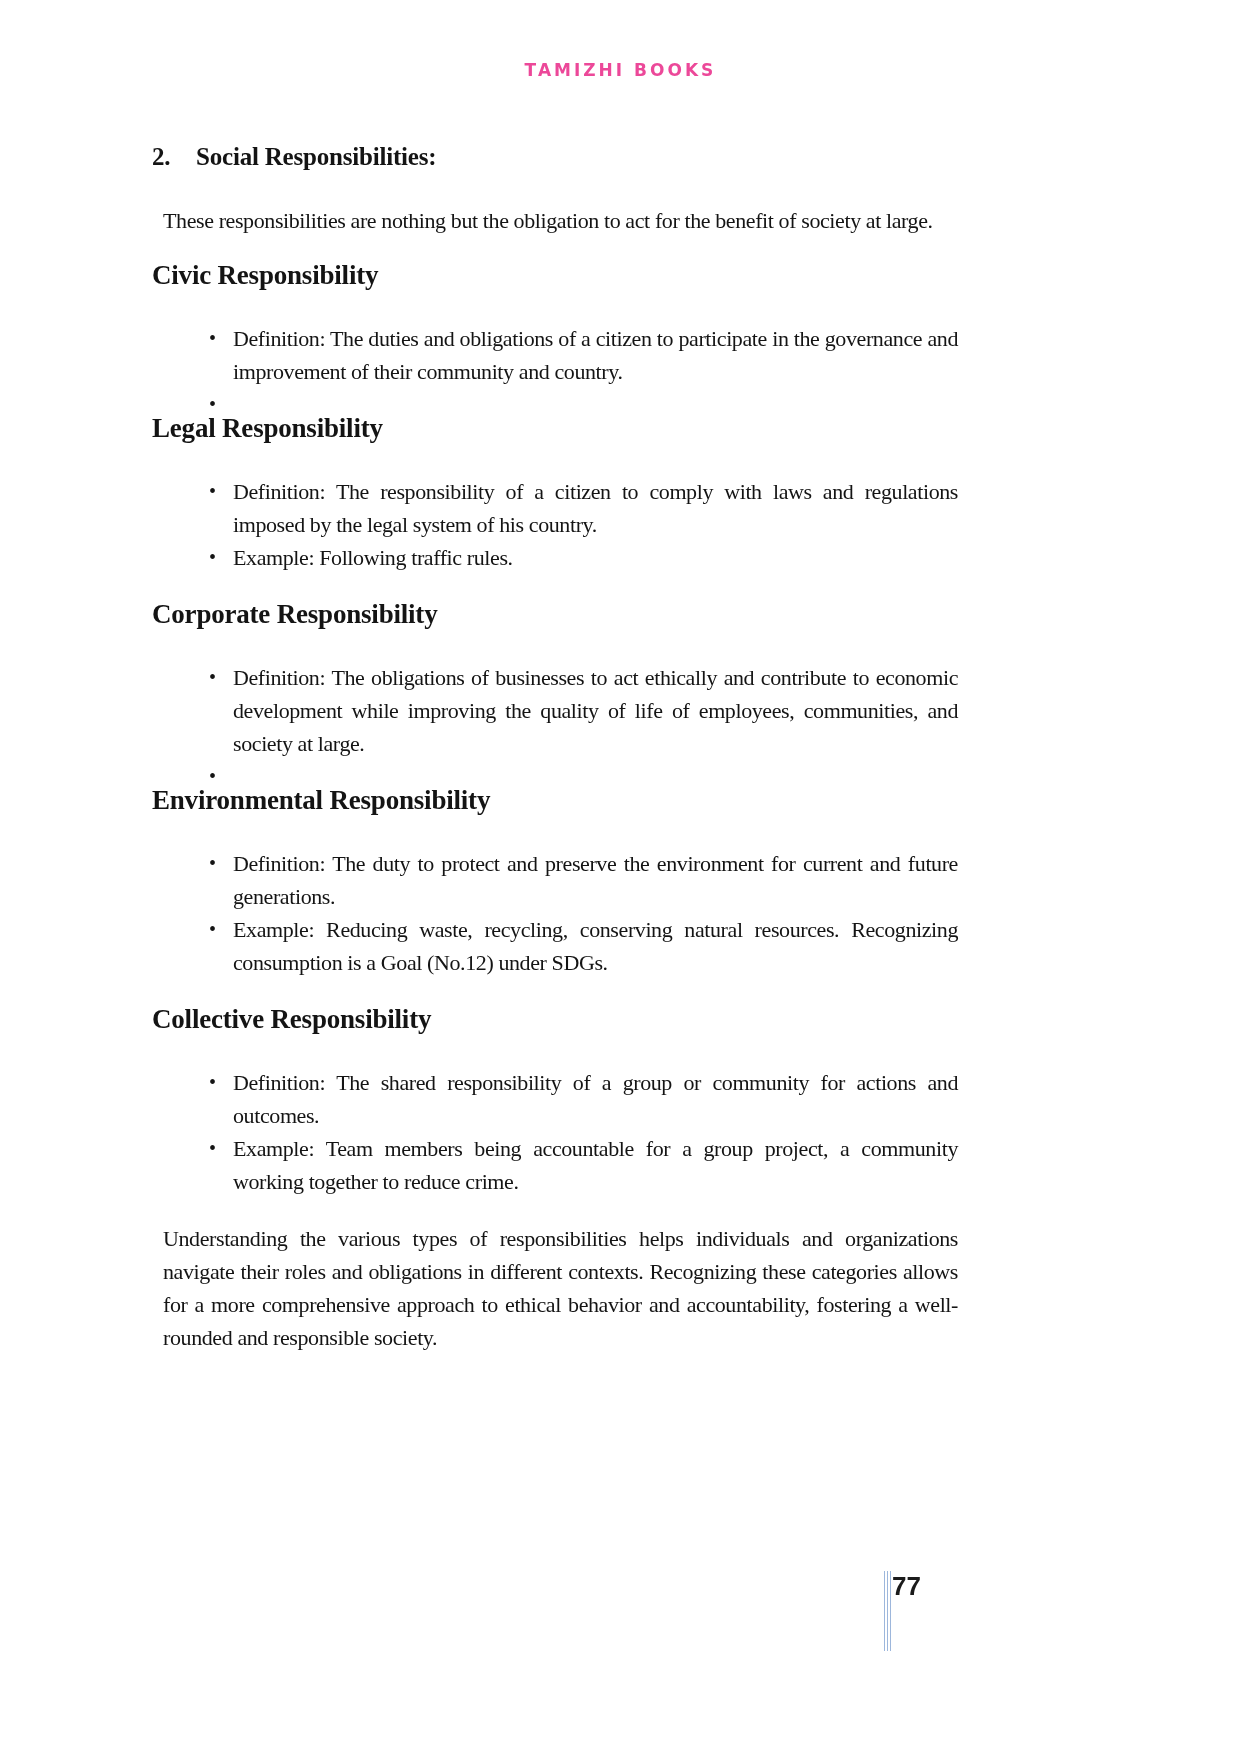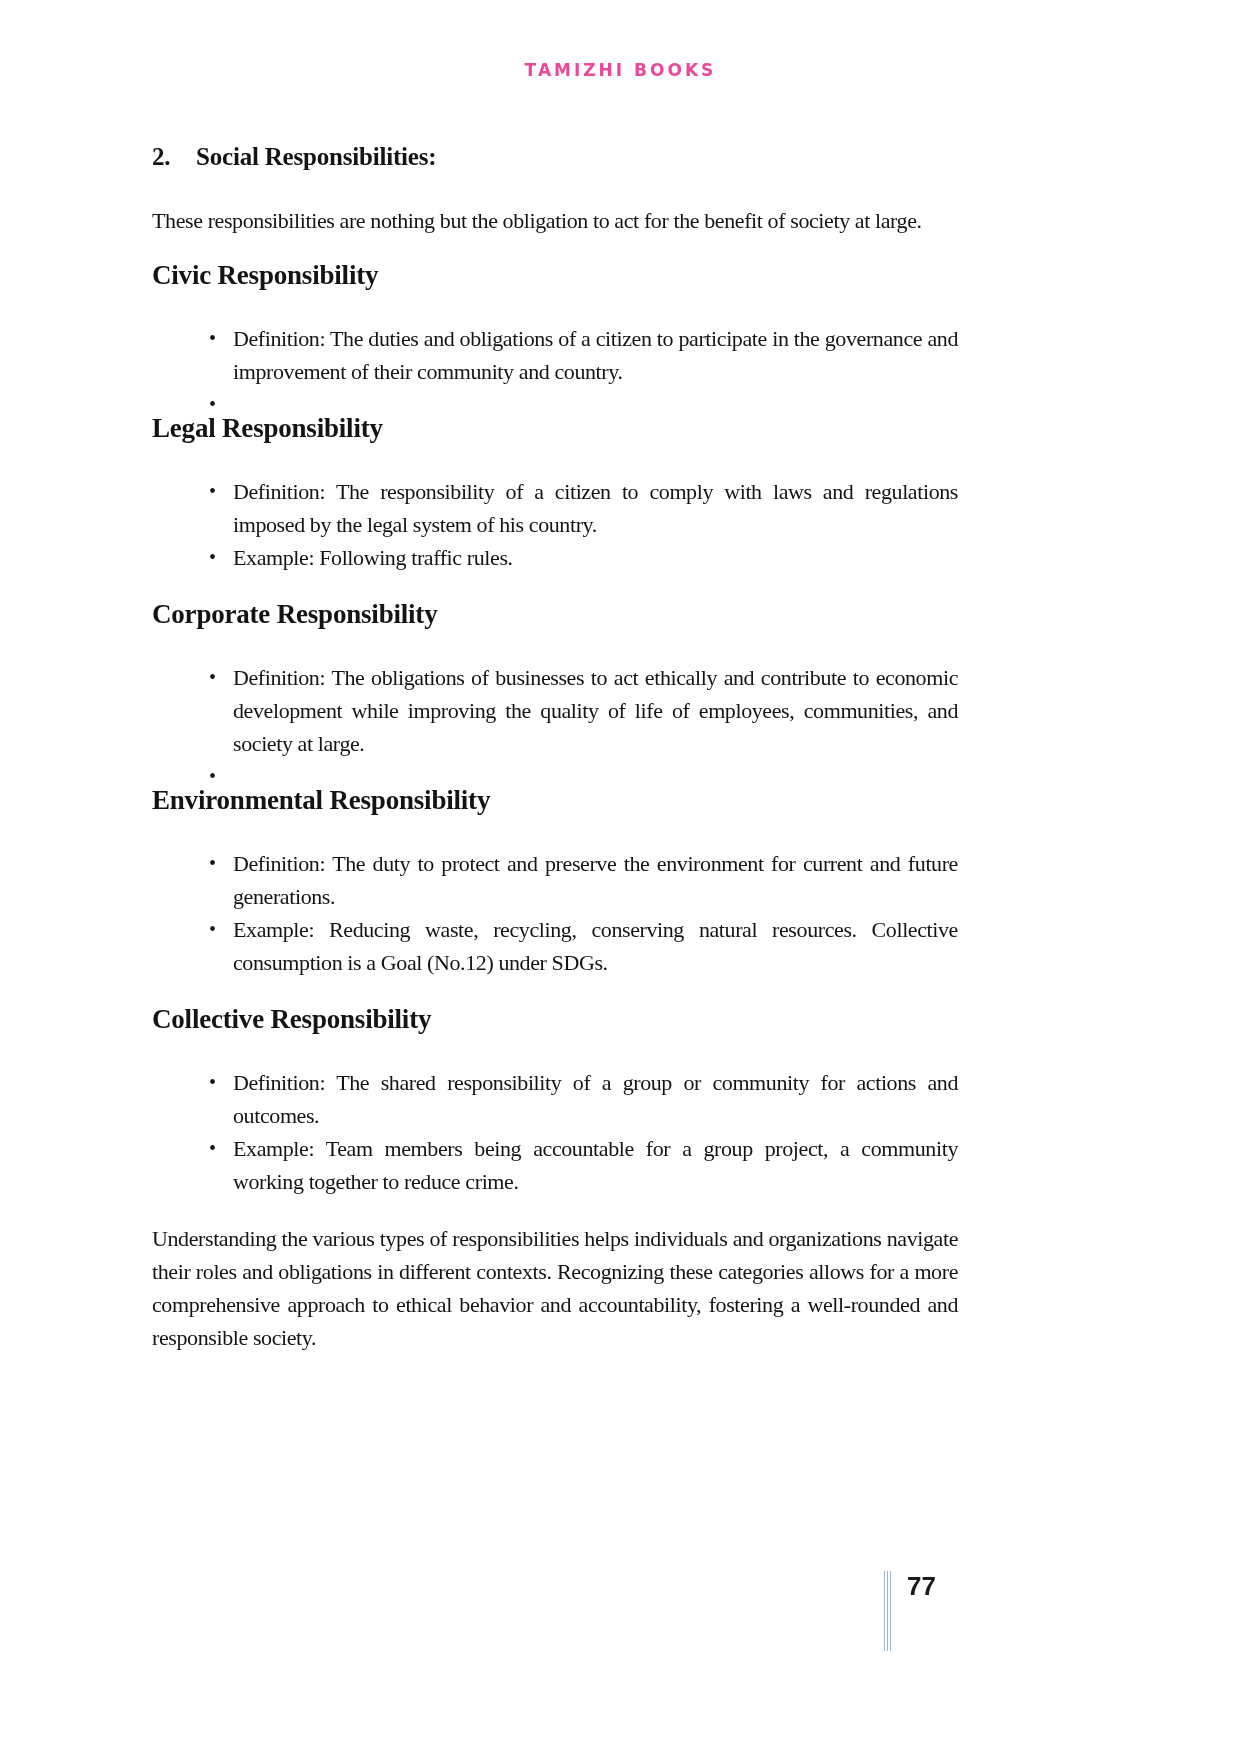--- a/index.html
+++ b/index.html
@@ -47,21 +47,21 @@
   .doc-title .title-num {
     display: inline-block;
     min-width: 44px;
   }
 
   p.para {
     font-size: 22px;
     line-height: 33px;
     text-align: justify;
     letter-spacing: -0.4px;
-    margin: 0 0 22px 0;
+    margin: 0 0 22px 11px;
   }
 
   h2.subheading {
     font-size: 27px;
     font-weight: 700;
     line-height: 33px;
     letter-spacing: -0.2px;
     margin: 0 0 30px 0;
   }
 
@@ -84,21 +84,21 @@
     font-size: 20px;
     letter-spacing: 0;
   }
 
   .page-footer {
     position: absolute;
     left: 884px;
     top: 1571px;
     display: flex;
     align-items: flex-start;
-    gap: 15px;
+    gap: 0;
   }
   .footer-bar {
     width: 8px;
     height: 80px;
     color: #9db7dc; 
     background: repeating-linear-gradient(90deg,
       currentColor 0px, currentColor 1.3px,
       transparent 1.3px, transparent 3px);
   }
   .page-num {
@@ -167,21 +167,21 @@
 
   <section>
     <h2 class="subheading" data-bind="sections.3.heading">Environmental Responsibility</h2>
     <ul class="bullets">
       <li class="bullet-item">
         <span class="bullet-marker" data-bind="list.bullet_glyph">•</span>
         <span class="li-text" data-bind="sections.3.bullets.0">Definition: The duty to protect and preserve the environment for current and future generations.</span>
       </li>
       <li class="bullet-item">
         <span class="bullet-marker" data-bind="list.bullet_glyph">•</span>
-        <span class="li-text" data-bind="sections.3.bullets.1">Example: Reducing waste, recycling, conserving natural resources. Collective consumption is a Goal (No.12) under SDGs.</span>
+        <span class="li-text" data-bind="sections.3.bullets.1">Example: Reducing waste, recycling, conserving natural resources. Recognizing consumption is a Goal (No.12) under SDGs.</span>
       </li>
     </ul>
   </section>
 
   <section>
     <h2 class="subheading" data-bind="sections.4.heading">Collective Responsibility</h2>
     <ul class="bullets">
       <li class="bullet-item">
         <span class="bullet-marker" data-bind="list.bullet_glyph">•</span>
         <span class="li-text" data-bind="sections.4.bullets.0">Definition: The shared responsibility of a group or community for actions and outcomes.</span>

